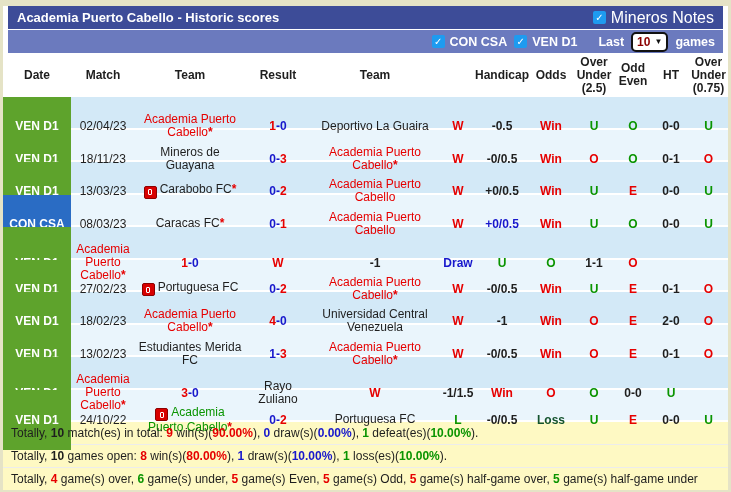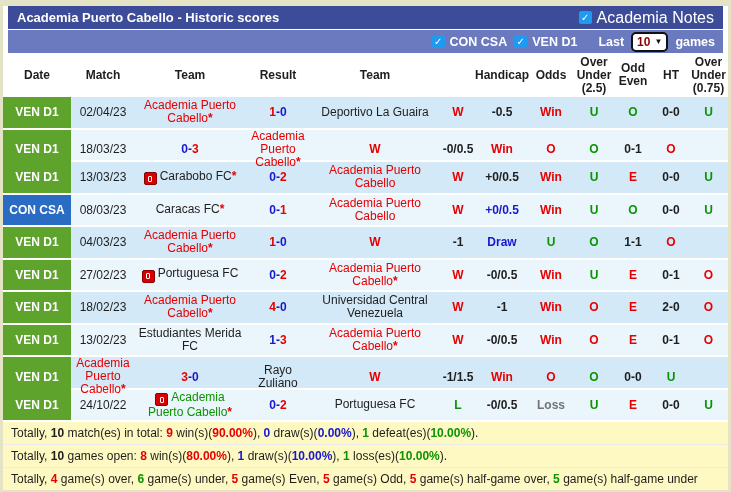--- a/index.html
+++ b/index.html
@@ -22,21 +22,21 @@
   .selectbox .chev{color:#111;font-size:8px;line-height:1;}
   
   .grid{display:grid;grid-template-columns:68px 64px 110px 66px 128px 38px 50px 48px 38px 40px 36px 39px;}
   .cell{display:flex;align-items:center;justify-content:center;text-align:center;font-size:12px;color:#1e1e1e;}
   .hdr{height:44px;background:#fff;}
   .hdr .cell{font-weight:bold;white-space:pre-line;line-height:13px;}
   .row{height:32.5px;box-sizing:border-box;border-bottom:2px solid #fff;}
   .row.odd{background:#d3e9f7;}
   .row.even{background:#eaf5fc;}
   .league{color:#fff;font-weight:bold;font-size:12px;}
-  .team{line-height:13px;padding:0 2px;}
+  .team{line-height:13px;padding:16px 2px;}
   .tname{display:inline;}
   .ticon{display:inline-flex;width:11px;height:11px;background:#d80000;border:1px solid #8d0000;
     border-radius:2px;align-items:center;justify-content:center;vertical-align:-2px;margin-right:3px;}
   .ticon::before{content:"";width:4px;height:6px;border:1.5px solid #fff;border-radius:1px;box-sizing:border-box;display:block;}
   .star{color:#e60000;font-weight:bold;}
   .bold{font-weight:bold;}
   .score span{font-weight:bold;}
   
   .footer{background:#fef9c3;}
   .fline{height:22px;display:flex;align-items:center;padding:0 0 0 8px;font-size:12px;
@@ -45,21 +45,21 @@
 </style>
 </head>
 <body>
 
 <div class="page">
 
   <div class="titlebar">
     <span class="ttl">Academia Puerto Cabello - Historic scores</span>
     <span class="lbl">
       <span class="chk">✓</span>
-      <span>Academia Notes</span>
+      <span>Mineros Notes</span>
     </span>
   </div>
 
   <div class="filterbar">
     <span class="lbl">
       <span class="chk">✓</span>
       <span>CON CSA</span>
     </span>
     <span class="lbl">
       <span class="chk">✓</span>
@@ -111,21 +111,24 @@
         <div class="cell bold" style="color: rgb(230, 0, 0);">W</div>
         <div class="cell bold" style="color: rgb(30, 30, 30);">-0.5</div>
         <div class="cell bold" style="color: rgb(230, 0, 0);">Win</div>
         <div class="cell bold" style="color: rgb(10, 148, 0);">U</div>
         <div class="cell bold" style="color: rgb(10, 148, 0);">O</div>
         <div class="cell bold">0-0</div>
         <div class="cell bold" style="color: rgb(10, 148, 0);">U</div>
       </div>
       <div class="grid row even">
         <div class="cell league" style="background: rgb(94, 163, 44);">VEN D1</div>
-        <div class="cell">18/03/23</div>
+        <div class="cell">18/11/23</div>
+        <div class="cell team">
+          <span class="tname"><span style="color: rgb(30, 30, 30);">Mineros de Guayana</span></span>
+        </div>
         <div class="cell score">
           <span style="color: rgb(23, 23, 204);">0</span>
           <span style="color: rgb(23, 23, 204);">-</span>
           <span style="color: rgb(230, 0, 0);">3</span>
         </div>
         <div class="cell team">
           <span class="tname"><span style="color: rgb(230, 0, 0);">Academia Puerto Cabello</span><span class="star" style="color: rgb(230, 0, 0);">*</span></span>
         </div>
         <div class="cell bold" style="color: rgb(230, 0, 0);">W</div>
         <div class="cell bold" style="color: rgb(30, 30, 30);">-0/0.5</div>
@@ -174,21 +177,20 @@
         <div class="cell bold" style="color: rgb(230, 0, 0);">W</div>
         <div class="cell bold" style="color: rgb(23, 23, 204);">+0/0.5</div>
         <div class="cell bold" style="color: rgb(230, 0, 0);">Win</div>
         <div class="cell bold" style="color: rgb(10, 148, 0);">U</div>
         <div class="cell bold" style="color: rgb(10, 148, 0);">O</div>
         <div class="cell bold">0-0</div>
         <div class="cell bold" style="color: rgb(10, 148, 0);">U</div>
       </div>
       <div class="grid row odd">
         <div class="cell league" style="background: rgb(94, 163, 44);">VEN D1</div>
-        <div class="cell">04/03/23</div>
         <div class="cell team">
           <span class="tname"><span style="color: rgb(230, 0, 0);">Academia Puerto Cabello</span><span class="star" style="color: rgb(230, 0, 0);">*</span></span>
         </div>
         <div class="cell score">
           <span style="color: rgb(230, 0, 0);">1</span>
           <span style="color: rgb(23, 23, 204);">-</span>
           <span style="color: rgb(23, 23, 204);">0</span>
         </div>
         <div class="cell bold" style="color: rgb(230, 0, 0);">W</div>
         <div class="cell bold" style="color: rgb(30, 30, 30);">-1</div>
@@ -294,21 +296,21 @@
         <div class="cell score">
           <span style="color: rgb(23, 23, 204);">0</span>
           <span style="color: rgb(23, 23, 204);">-</span>
           <span style="color: rgb(230, 0, 0);">2</span>
         </div>
         <div class="cell team">
           <span class="tname"><span style="color: rgb(30, 30, 30);">Portuguesa FC</span></span>
         </div>
         <div class="cell bold" style="color: rgb(10, 148, 0);">L</div>
         <div class="cell bold" style="color: rgb(30, 30, 30);">-0/0.5</div>
-        <div class="cell bold" style="color: #737373;">Loss</div>
+        <div class="cell bold" style="color: #14532d;">Loss</div>
         <div class="cell bold" style="color: rgb(10, 148, 0);">U</div>
         <div class="cell bold" style="color: rgb(230, 0, 0);">E</div>
         <div class="cell bold">0-0</div>
         <div class="cell bold" style="color: rgb(10, 148, 0);">U</div>
       </div>
     </div>
 
   <div class="footer">
       <div class="fline"><span style="color: rgb(30, 30, 30);">Totally, </span><span style="color: rgb(30, 30, 30); font-weight: bold;">10</span><span style="color: rgb(30, 30, 30);"> match(es) in total: </span><span style="color: rgb(230, 0, 0); font-weight: bold;">9</span><span style="color: rgb(30, 30, 30);"> win(s)(</span><span style="color: rgb(230, 0, 0); font-weight: bold;">90.00%</span><span style="color: rgb(30, 30, 30);">), </span><span style="color: rgb(23, 23, 204); font-weight: bold;">0</span><span style="color: rgb(30, 30, 30);"> draw(s)(</span><span style="color: rgb(23, 23, 204); font-weight: bold;">0.00%</span><span style="color: rgb(30, 30, 30);">), </span><span style="color: rgb(10, 148, 0); font-weight: bold;">1</span><span style="color: rgb(30, 30, 30);"> defeat(es)(</span><span style="color: rgb(10, 148, 0); font-weight: bold;">10.00%</span><span style="color: rgb(30, 30, 30);">).</span></div>
       <div class="fline"><span style="color: rgb(30, 30, 30);">Totally, </span><span style="color: rgb(30, 30, 30); font-weight: bold;">10</span><span style="color: rgb(30, 30, 30);"> games open: </span><span style="color: rgb(230, 0, 0); font-weight: bold;">8</span><span style="color: rgb(30, 30, 30);"> win(s)(</span><span style="color: rgb(230, 0, 0); font-weight: bold;">80.00%</span><span style="color: rgb(30, 30, 30);">), </span><span style="color: rgb(23, 23, 204); font-weight: bold;">1</span><span style="color: rgb(30, 30, 30);"> draw(s)(</span><span style="color: rgb(23, 23, 204); font-weight: bold;">10.00%</span><span style="color: rgb(30, 30, 30);">), </span><span style="color: rgb(10, 148, 0); font-weight: bold;">1</span><span style="color: rgb(30, 30, 30);"> loss(es)(</span><span style="color: rgb(10, 148, 0); font-weight: bold;">10.00%</span><span style="color: rgb(30, 30, 30);">).</span></div>

